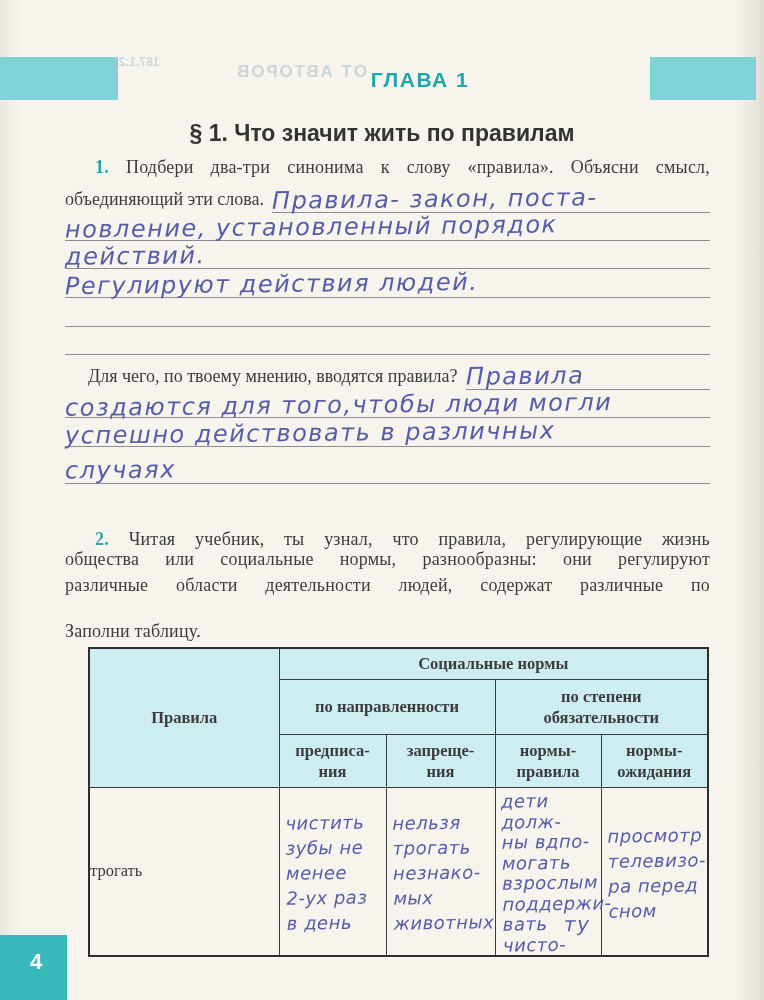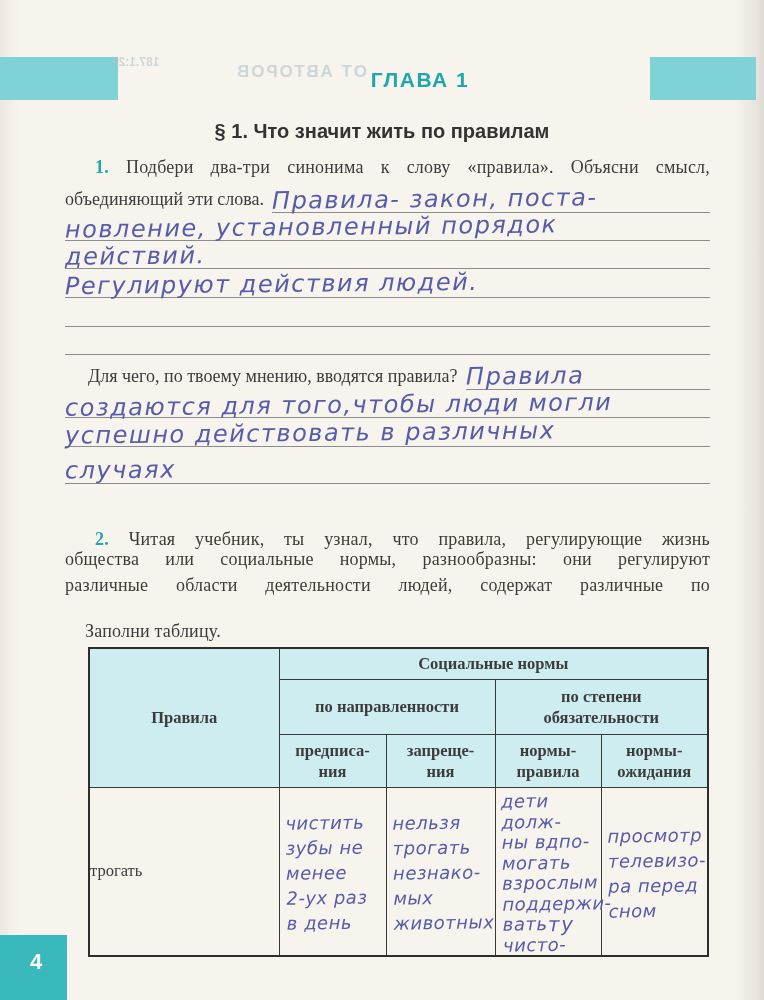--- a/index.html
+++ b/index.html
@@ -19,21 +19,21 @@
   }
   .bleed {
     position:absolute; transform:scaleX(-1); color:#a9bfc8; opacity:.55;
     filter:blur(.5px); font-family:"Liberation Sans", sans-serif; font-weight:bold;
   }
   .bleed-top  { top:62px; left:235px; font-size:17px; letter-spacing:2px; }
   .bleed-code { top:55px; left:112px; font-size:12px; }
   
   .title {
     position:absolute; top:120px; left:0; width:764px; text-align:center;
-    font-family:"Liberation Sans", sans-serif; font-weight:bold; font-size:20px; color:#333;
+    font-family:"Liberation Sans", sans-serif; font-weight:bold; font-size:23px; color:#333;
   }
   .pline { position:absolute; left:65px; width:645px; font-size:18px; line-height:23px;
            letter-spacing:.2px; white-space:nowrap; }
   .just  { white-space:normal; text-align:justify; text-align-last:justify; }
   .indent1 { padding-left:30px; }
   .indent2 { padding-left:23px; }
   .num { color:#21a6ac; font-weight:bold; }
   
   .flexrow { position:absolute; left:65px; width:645px; display:flex; align-items:baseline; }
   .flexrow .printed { font-size:18px; white-space:nowrap; padding-right:8px; }
@@ -51,21 +51,21 @@
   
   table.norms { position:absolute; left:88px; top:647px; border-collapse:collapse;
                 table-layout:fixed; width:619px; }
   table.norms td { border:1px solid #3a3a3a; padding:0; vertical-align:middle; }
   table.norms { border:2px solid #2e2e2e; }
   td.th { background:#cdedf1; font-weight:bold; font-size:16.5px; text-align:center;
           line-height:21px; }
   .pre { white-space:pre-line; }
   td.rowlabel { font-size:16.5px; padding-left:12px; }
   td.bodycell { vertical-align:top; }
-  .overflow-hw { position:absolute; left:548px; top:912px; font-size:20px; }
+  .overflow-hw { position:absolute; left:564px; top:912px; font-size:20px; }
   
   .pagenum-box { position:absolute; left:0; top:935px; width:67px; height:65px; background:#3ab9bd; }
   .pagenum-box span { position:absolute; left:30px; top:14px; color:#fdfdfb;
      font-family:"Liberation Sans", sans-serif; font-weight:bold; font-size:22px; }
 </style>
 </head>
 <body>
 
 <div class="page">
 
@@ -103,21 +103,21 @@
     <span class="hw hw-lg">создаются для того,чтобы люди могли</span></div>
   <div class="rule" style="top:417px; height:29px;">
     <span class="hw hw-lg">успешно действовать в различных</span></div>
   <div class="rule" style="top:454px; height:29px;">
     <span class="hw hw-lg">случаях</span></div>
 
   <div class="pline just" style="top:528px;"><span class="indent1"></span><span class="num">2.</span>
       <span>Читая учебник, ты узнал, что правила, регулирующие жизнь</span></div>
   <div class="pline just" style="top:548px;">общества или социальные нормы, разнообразны: они регулируют</div>
   <div class="pline just" style="top:574px;">различные области деятельности людей, содержат различные по</div>
-  <div class="pline" style="top:620px;margin-left:20px;">Заполни таблицу.</div>
+  <div class="pline" style="top:620px;">Заполни таблицу.</div>
 
   <table class="norms">
     <colgroup>
       <col style="width:190px">
         <col style="width:107px">
         <col style="width:109px">
       <col style="width:106px">
         <col style="width:107px">
     </colgroup>
     <tbody>

